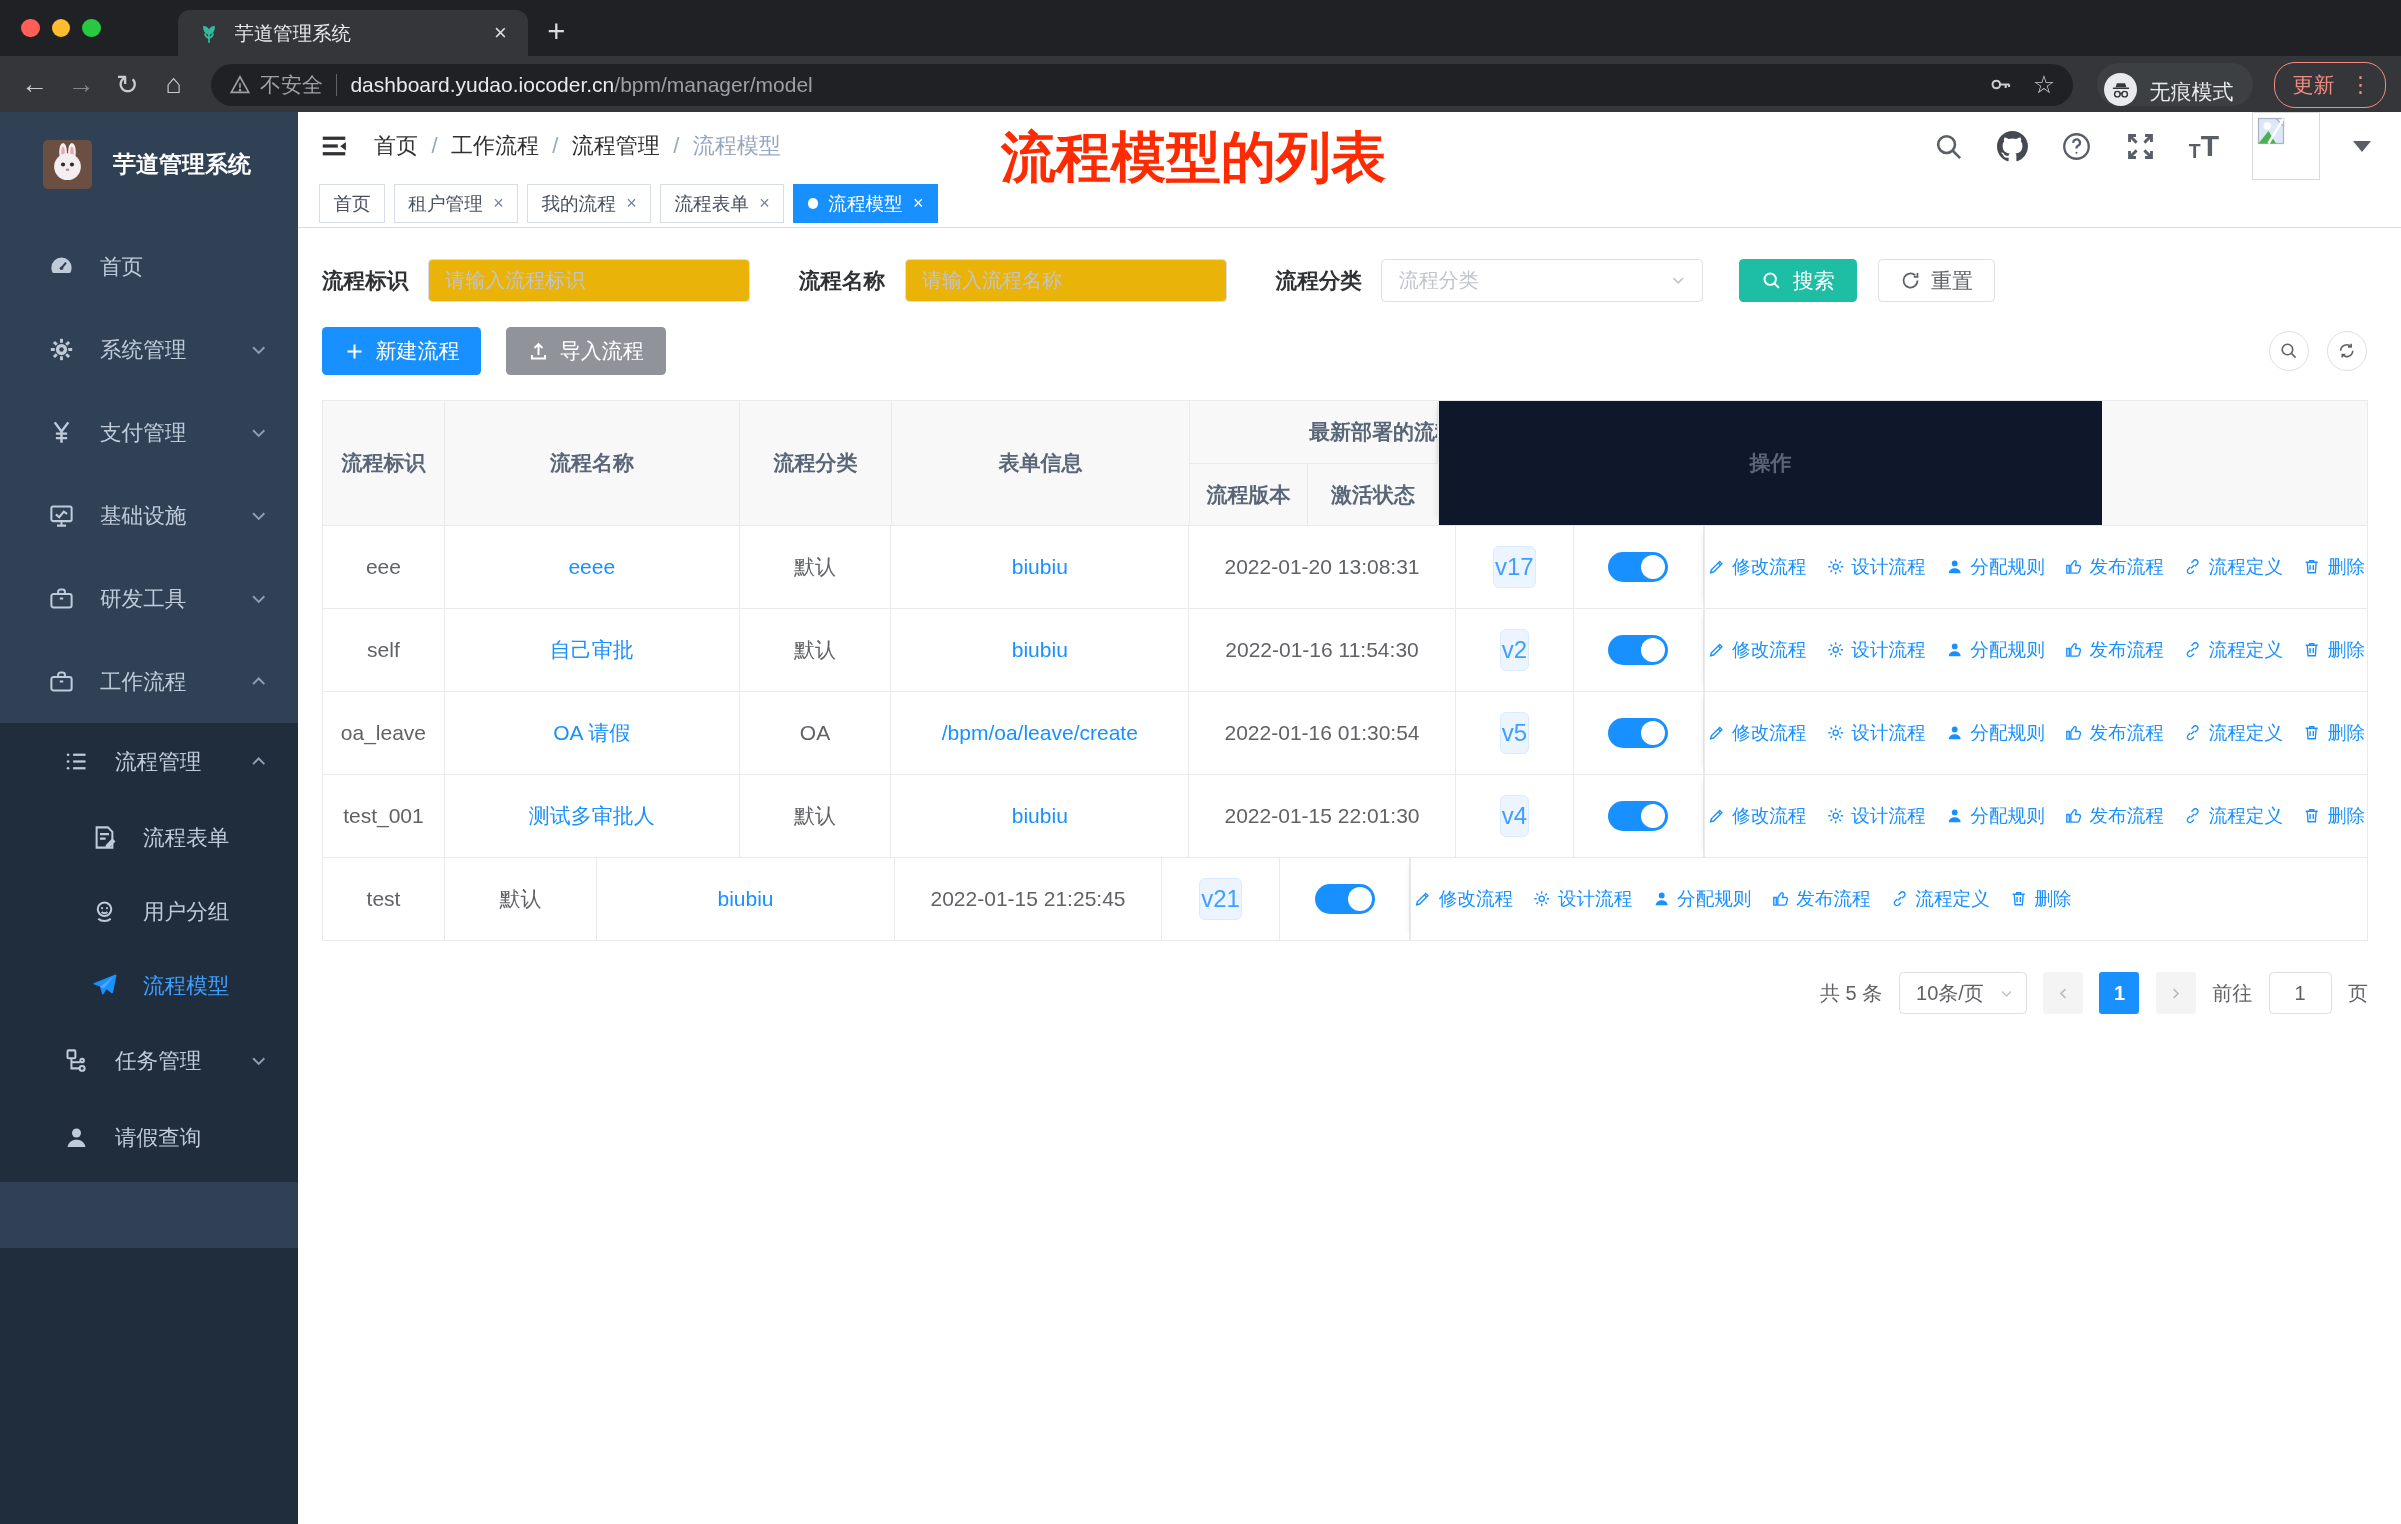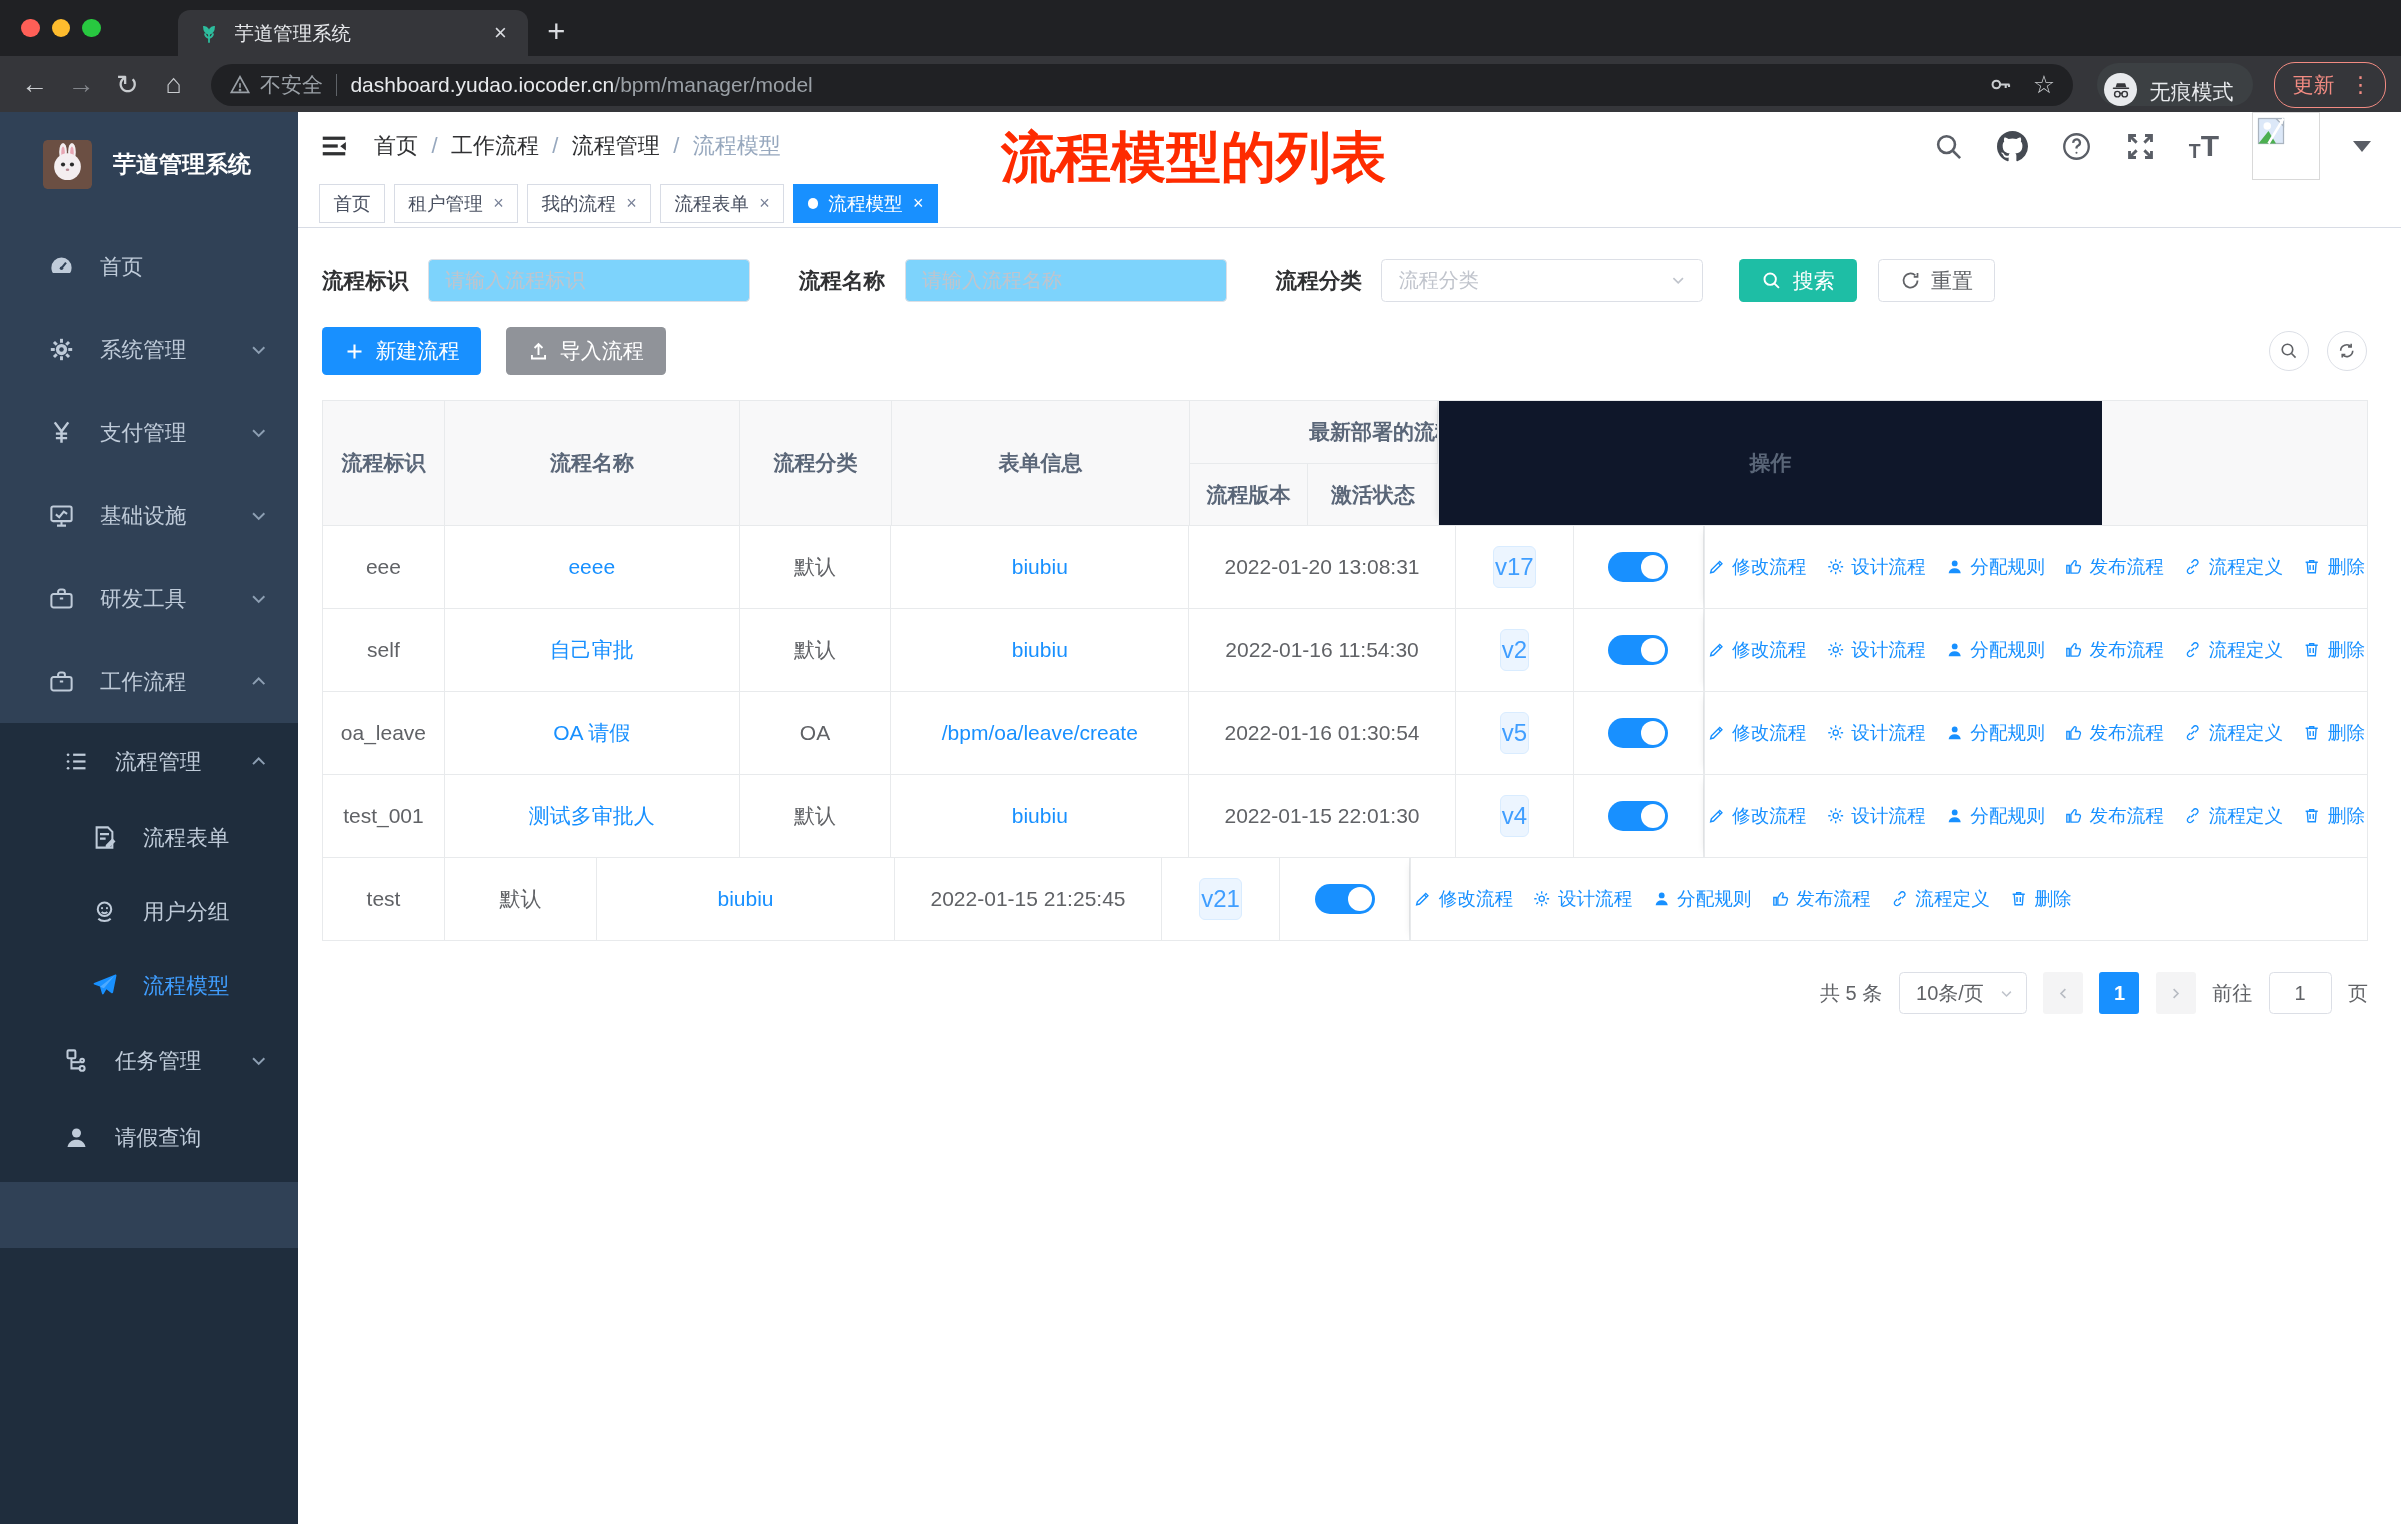--- a/index.html
+++ b/index.html
@@ -72,21 +72,21 @@
   .tag { height:39px; display:flex; align-items:center; gap:10.4px; border:0.7px solid #d8dce5; background:#fff; color:#495060; font-size:18.6px; padding:0 13.4px; white-space:nowrap; }
   .tag .tclose { font-size:18px; color:#7a8399; }
   .tag.active { background:#1890ff; border-color:#1890ff; color:#fff; }
   .tag.active .tclose { color:#fff; }
   .tag-dot { width:10.4px; height:10.4px; border-radius:50%; background:#fff; }
 
   
   .content { flex:1; padding:31px 34px 0 24px; background:#fff; min-width:0; }
   .filters { display:flex; align-items:center; margin-bottom:25px; }
   .f-label { font-size:21.6px; font-weight:bold; color:#303133; margin-right:19.4px; white-space:nowrap; }
-  .f-input { width:322px; height:43px; border:0.7px solid #dcdfe6; border-radius:4.5px; font-size:20px; color:#606266; padding:0 16.4px; outline:none; background:#7dd3fc; font-family:inherit; }
+  .f-input { width:322px; height:43px; border:0.7px solid #dcdfe6; border-radius:4.5px; font-size:20px; color:#606266; padding:0 16.4px; outline:none; background:#eab308; font-family:inherit; }
   .f-input::placeholder { color:#c0c4cc; }
   .f-gap { width:49px; flex:0 0 auto; }
   .f-select { width:322px; height:43px; border:0.7px solid #dcdfe6; border-radius:4.5px; display:flex; align-items:center; padding:0 16.4px; color:#c0c4cc; font-size:20px; background:#fff; }
   .f-select .sel-caret { margin-left:auto; width:16.4px; height:16.4px; color:#c0c4cc; }
   .btn { height:43px; border-radius:4.5px; display:inline-flex; align-items:center; gap:10.4px; font-size:21px; padding:0 21px; border:0.7px solid transparent; white-space:nowrap; }
   .btn-search { background:#1ebea5; color:#fff; margin-left:36px; }
   .btn-reset { background:#fff; color:#606266; border-color:#dcdfe6; margin-left:21px; }
   .bi { width:21px; height:21px; }
   .toolbar-row { display:flex; align-items:center; margin-bottom:25px; }
   .btn-create { background:#1890ff; color:#fff; height:48px; }

